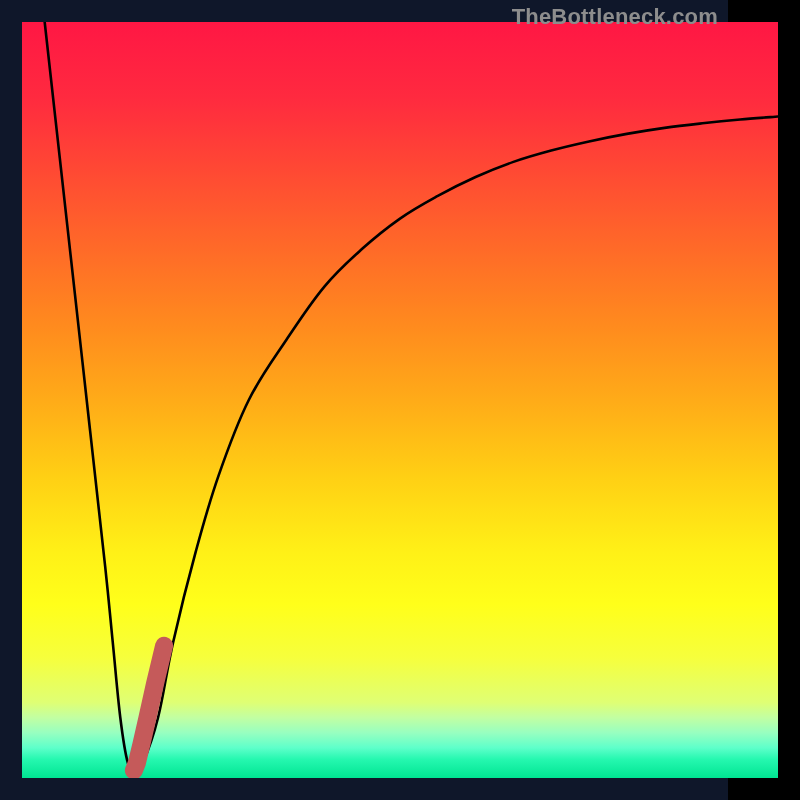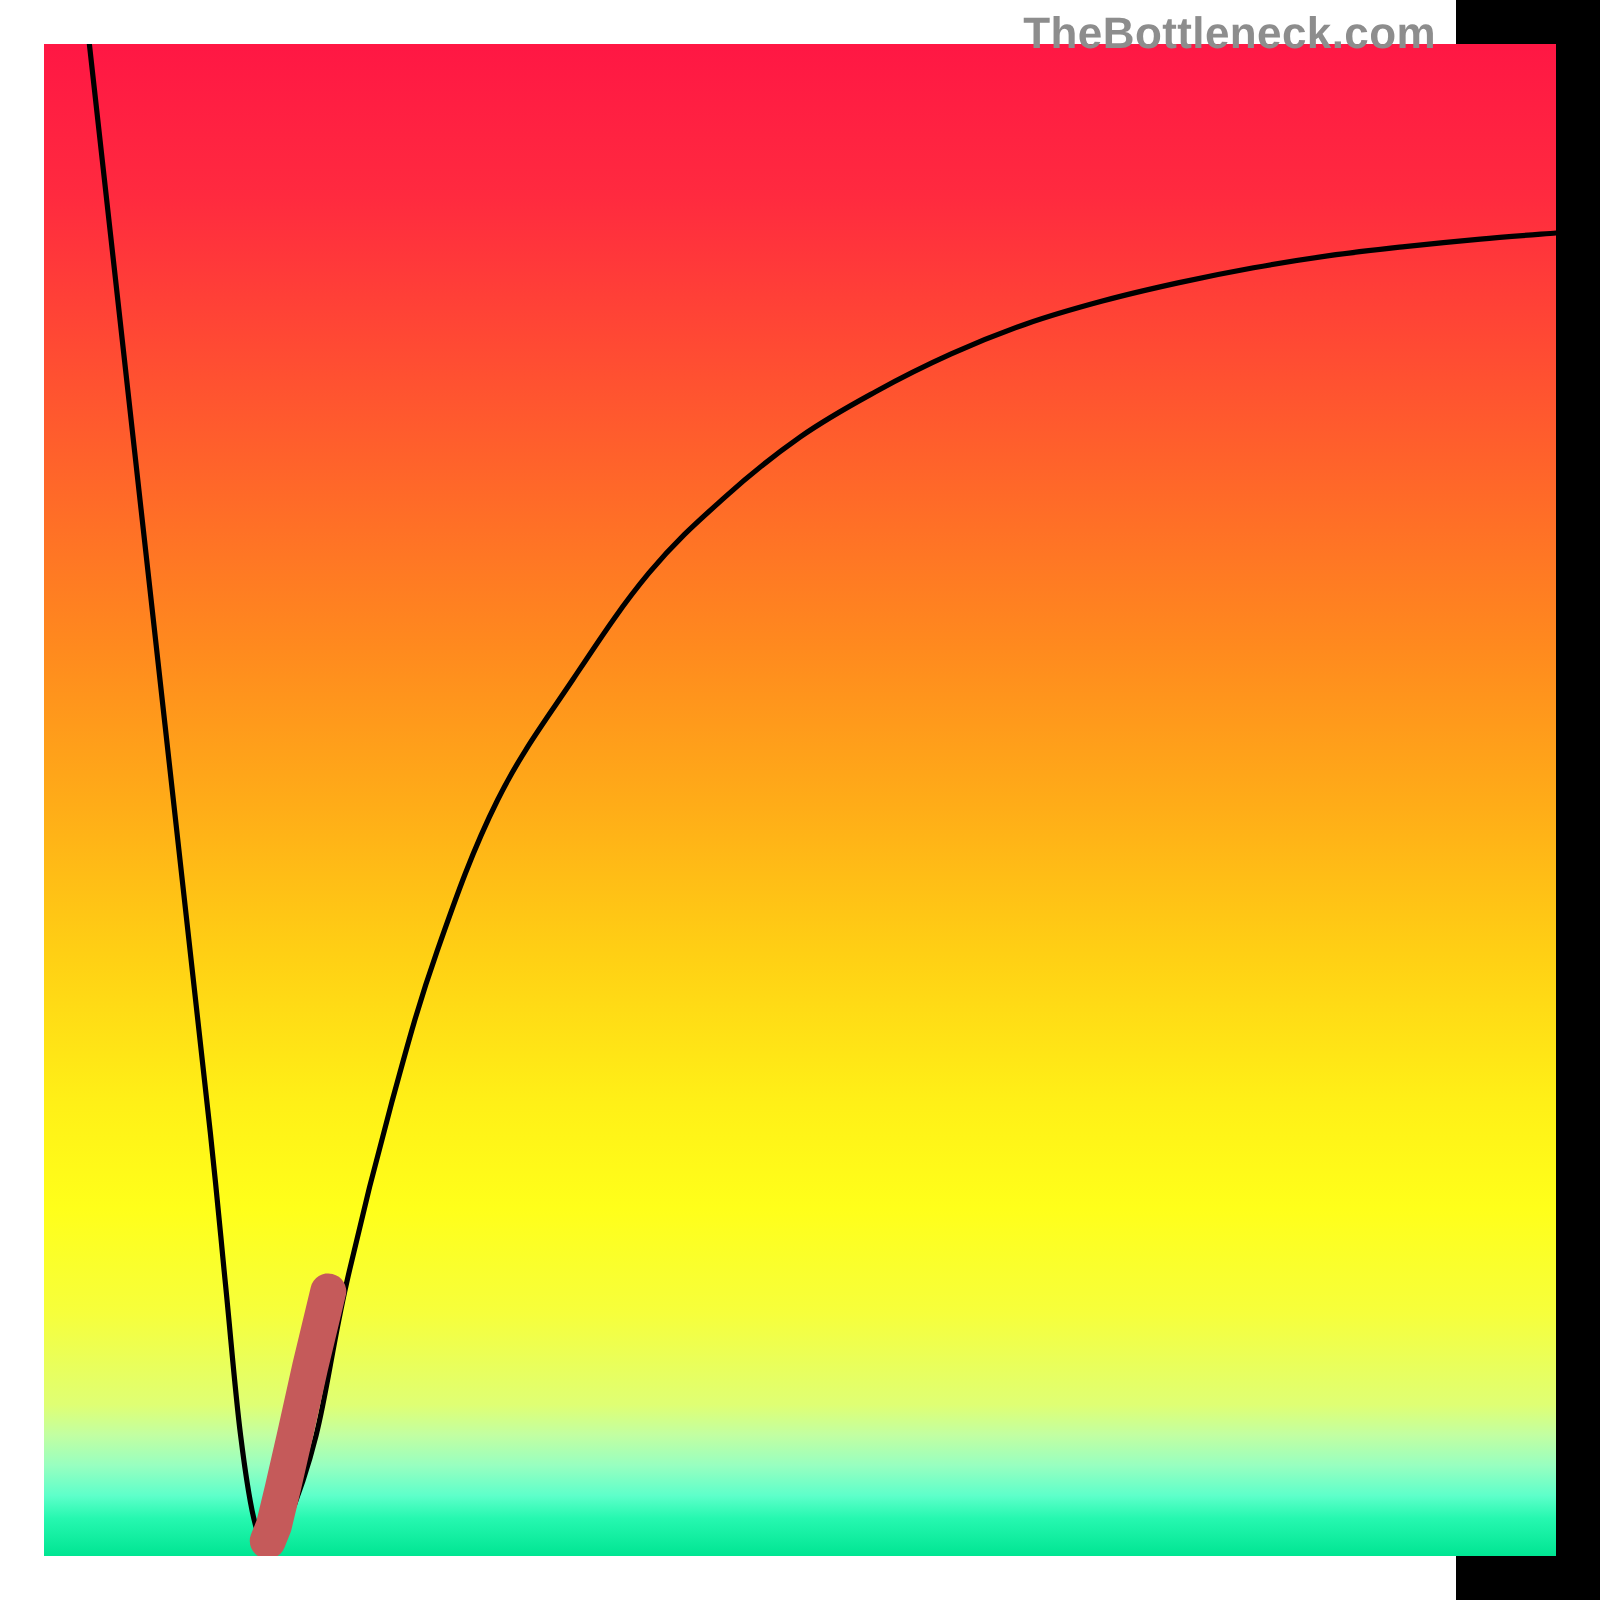--- a/index.html
+++ b/index.html
@@ -7,21 +7,21 @@
     padding: 0;
     width: 800px;
     height: 800px;
     background: #000;
     overflow: hidden;
   }
   .stage {
     position: relative;
     width: 728px;
     height: 800px;
-    background: #ffffff;
+    background: #0f172a;
   }
   .plot {
     position: absolute;
     left: 22px;
     top: 22px;
     width: 756px;
     height: 756px;
     overflow: hidden;
   }
   .plot svg {

